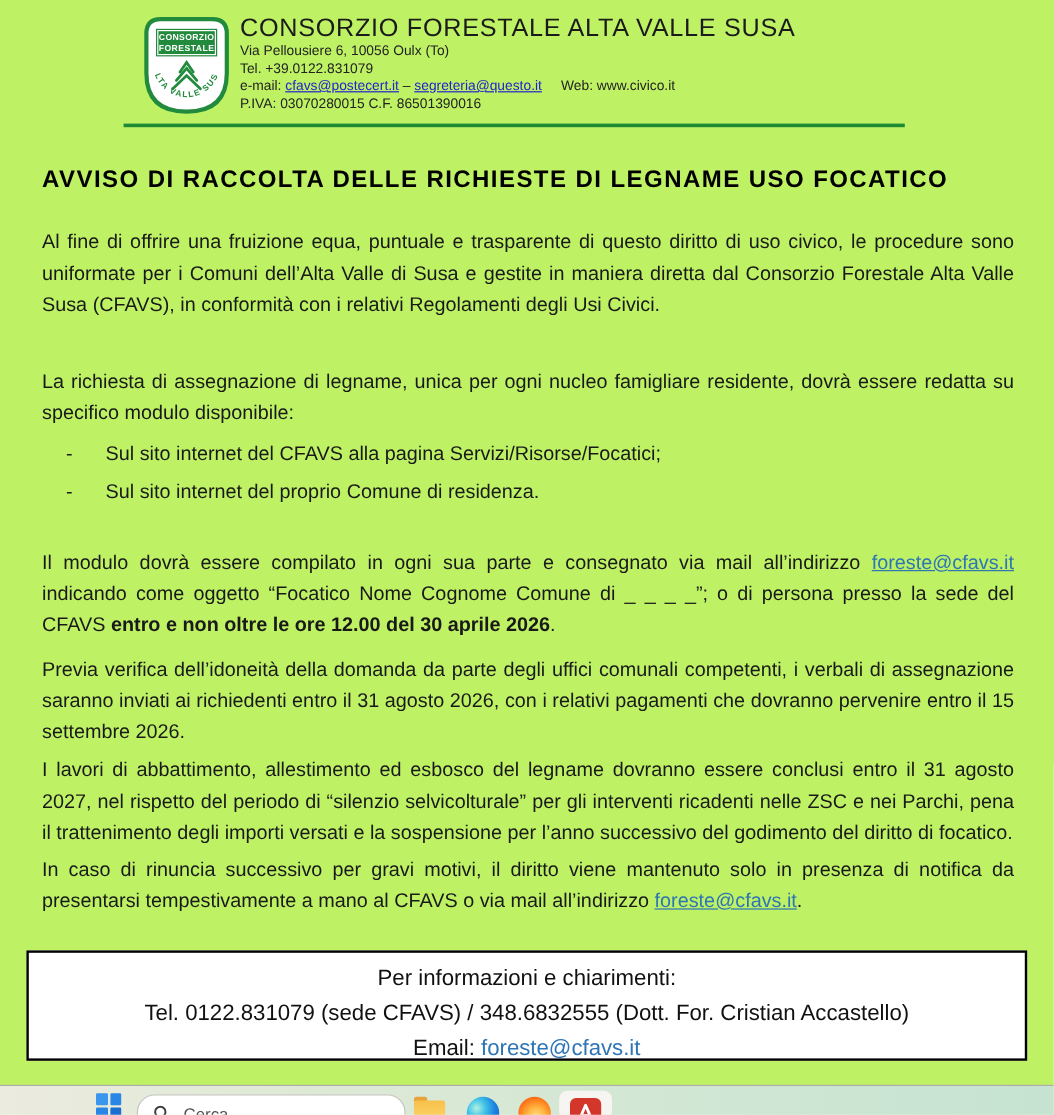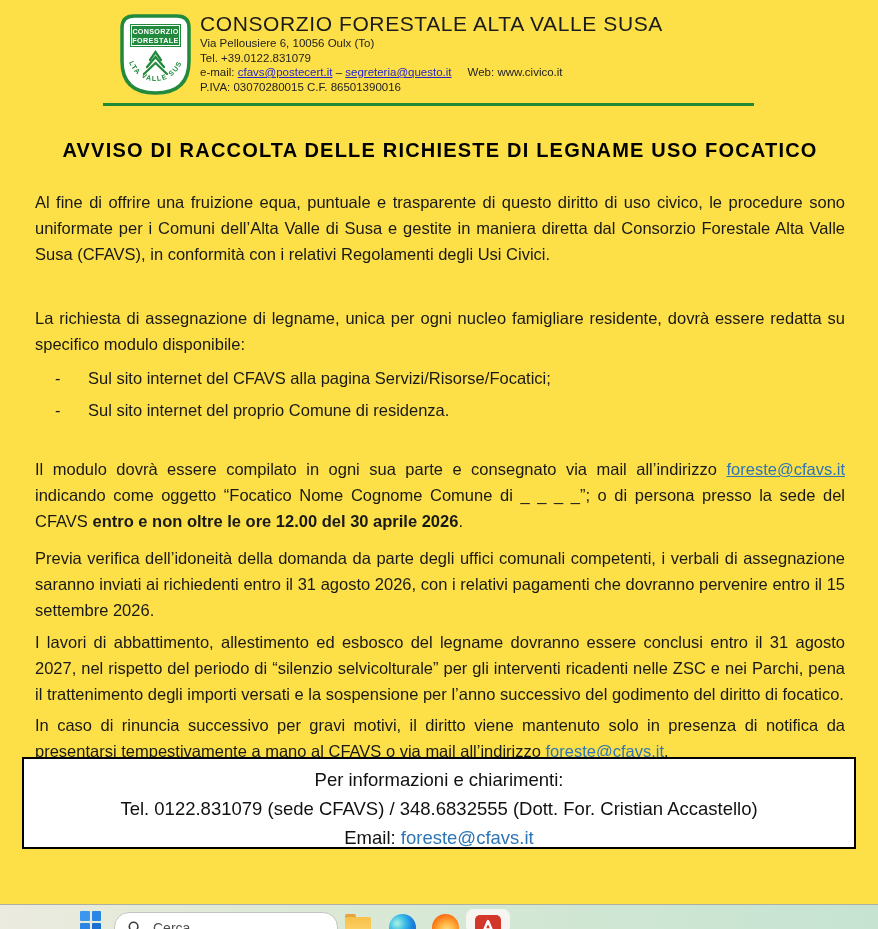--- a/index.html
+++ b/index.html
@@ -1,51 +1,51 @@
 <!DOCTYPE html>
 <html><head>
 <meta charset="utf-8">
 <style>
   html,body { margin:0; padding:0; }
   body {
     width:878px; height:929px; position:relative; overflow:hidden;
     background:#ffffff;
     font-family:"Liberation Sans", sans-serif;
   }
-  .page { position:absolute; left:0; top:0; width:878px; height:905px; background:#fde047; }
+  .page { position:absolute; left:0; top:0; width:878px; height:905px; background:#bef264; }
 
   
   .logo { position:absolute; left:118px; top:13px; width:75px; height:85px; }
   .org-block { position:absolute; left:200px; top:12px; }
   .org-name { font-size:21px; color:#1b1b1b; letter-spacing:0.6px; white-space:nowrap; }
   .addr-line { font-size:11.5px; line-height:13.5px; color:#222; margin-top:1px; white-space:nowrap; }
   .addr-line a { color:#2323cc; text-decoration:underline; }
   .web-span { margin-left:16px; }
   .green-rule { position:absolute; left:103px; top:103px; width:651px; height:3px; background:#1e8a35; }
 
   
   main { position:absolute; left:35px; top:107px; width:810px; }
-  .doc-title { margin:30px 0 0 0; text-align:center; font-size:20px; font-weight:bold;
+  .doc-title { margin:30px 0 0 0; text-align:left; font-size:20px; font-weight:bold;
                letter-spacing:1.2px; color:#000; line-height:26px; }
   p { margin:0; text-align:justify; font-size:16.5px; line-height:26px; color:#191919; }
   .p1 { margin-top:26px; }
   .p2 { margin-top:38px; }
   .bullets { margin-top:8px; }
   .bullet { display:flex; padding-left:20px; font-size:16.5px; line-height:26px; color:#191919; }
   .bullet + .bullet { margin-top:6px; }
   .bullet .dash { width:33px; flex:0 0 33px; }
   .p3 { margin-top:33px; }
   .p4 { margin-top:11px; }
   .p5 { margin-top:6px; }
   .p6 { margin-top:5px; }
   a.doc-link { color:#2e75b6; text-decoration:underline; cursor:pointer; }
   .bold { font-weight:bold; }
 
   
-  .info-box { position:absolute; left:22px; top:757px; width:834px; height:92px;
+  .info-box { position:absolute; left:22px; top:792px; width:834px; height:92px;
               border:2px solid #000; box-sizing:border-box; text-align:center;
               color:#111; padding-top:6px; background:#fff; }
   .info-box .line { font-size:18.5px; line-height:29px; }
   .email-plain { color:#2e75b6; text-decoration:none; cursor:pointer; }
 
   
   .taskbar { position:absolute; left:0; bottom:0; width:878px; height:24px;
              background:linear-gradient(90deg,#ebebdf 0%,#e0ead6 25%,#d2e7d4 60%,#c6e3d2 100%);
              border-top:1px solid #aeaea8; overflow:hidden; }
   .start { position:absolute; left:80px; top:6px; width:21px; height:21px;

